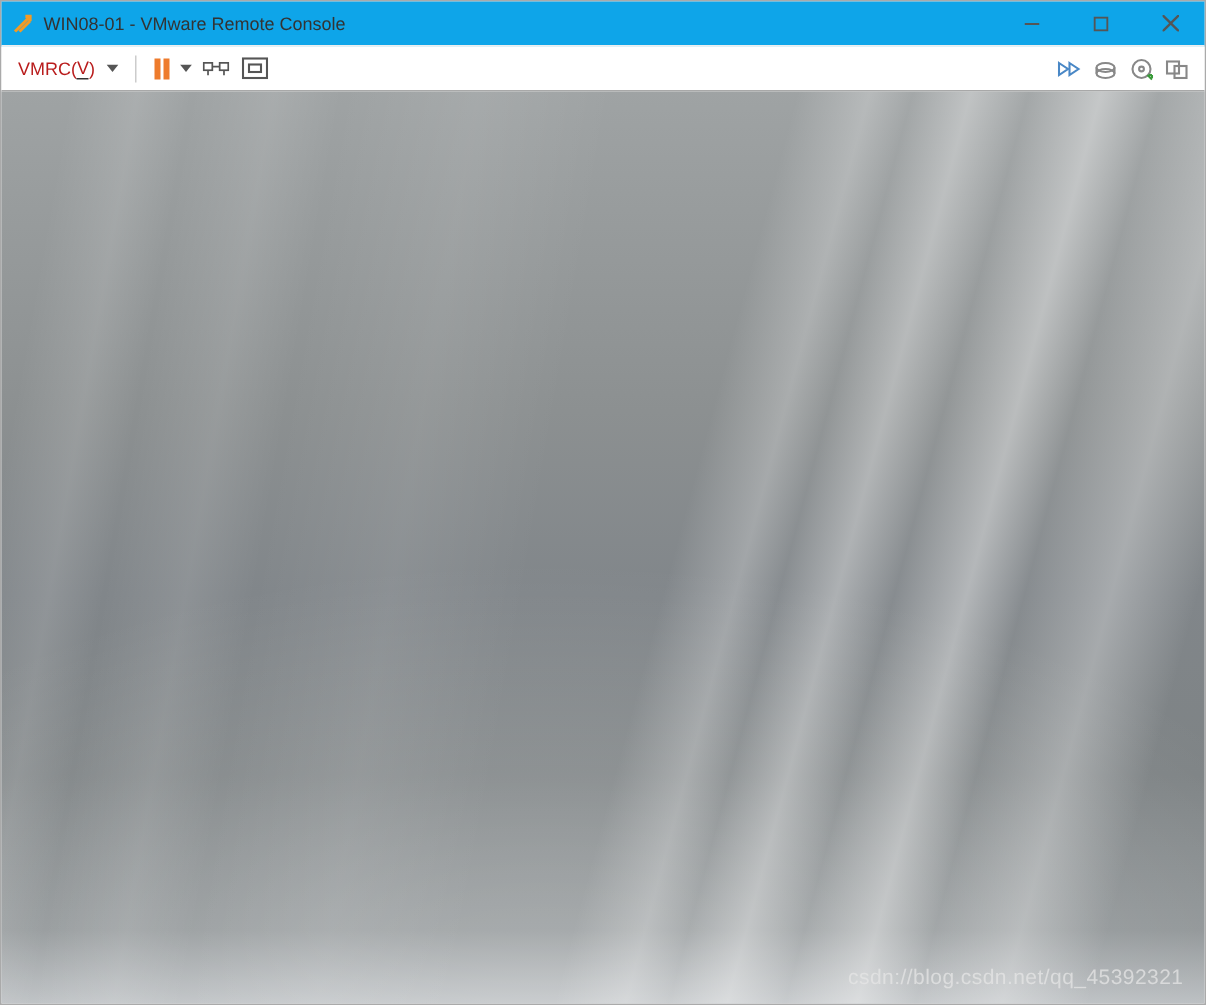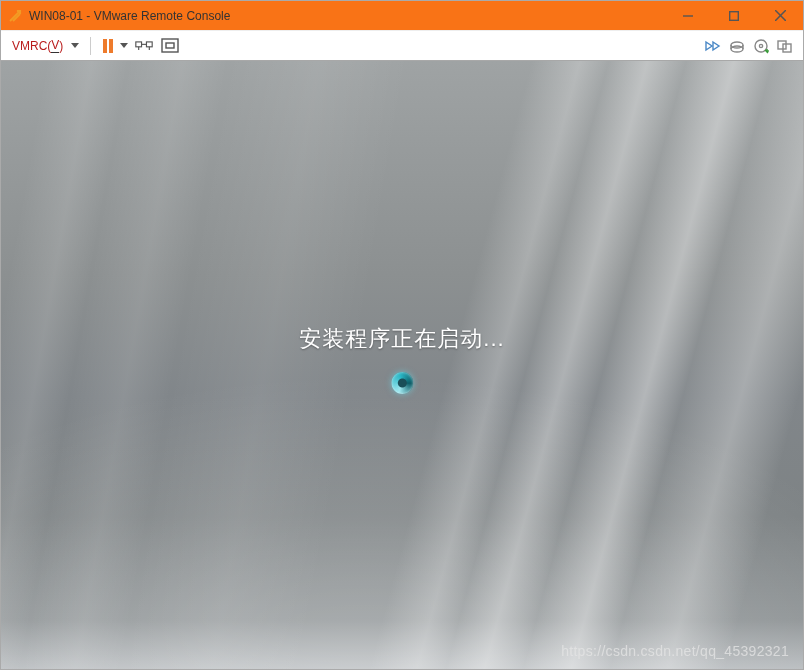--- a/index.html
+++ b/index.html
@@ -1,19 +1,19 @@
 <!DOCTYPE html>
 <html><head>
   <meta charset="utf-8">
   <style>
     * { box-sizing: border-box; margin: 0; padding: 0; }
     html, body { width: 804px; height: 670px; overflow: hidden; font-family: "Segoe UI", "Microsoft YaHei", Arial, sans-serif; background: #fff; }
     .window { width: 804px; height: 670px; border: 1px solid #aaa; display: flex; flex-direction: column; }
     
-    .titlebar { height: 30px; background: #f97316; display: flex; align-items: center; padding: 0 0 0 6px; border-bottom: 1px solid #eee; }
+    .titlebar { height: 30px; background: #0ea5e9; display: flex; align-items: center; padding: 0 0 0 6px; border-bottom: 1px solid #eee; }
     .app-icon svg { display:block; }
     .title-text { font-size: 12px; color: #333; margin-left: 6px; flex: 1; }
     .win-controls { display: flex; height: 100%; }
     .win-btn { width: 46px; display: flex; align-items: center; justify-content: center; cursor: default; }
     .win-btn svg { display:block; }
     
     .toolbar { height: 30px; background: #fff; display: flex; align-items: center; padding: 0 8px; border-bottom: 1px solid #a8a8a8; gap: 4px; }
     .tb-group { display:flex; align-items:center; gap:4px; }
     .menu-label { font-size: 12px; color: #b91c1c; display: flex; align-items: center; padding: 2px 3px; }
     .menu-label u { text-decoration: none; border-bottom: 1px solid #333; }
@@ -165,20 +165,16 @@
     </div>
     <div class="tb-btn">
       <svg width="16" height="14" viewBox="0 0 16 14">
         <rect x="1" y="2" width="8" height="8" class="stroke-lt"></rect>
         <rect x="6" y="5" width="8" height="8" class="stroke-lt"></rect>
       </svg>
     </div>
   </div>
 
   <div class="vm-display">
-    <div class="center-block">
-      <div class="status-text">安装程序正在启动...</div>
-      <div class="spinner"></div>
-    </div>
-    <div class="watermark">https://csdn.csdn.net/qq_45392321</div>
+    <div class="watermark">csdn://blog.csdn.net/qq_45392321</div>
   </div>
 
 </div>
 
 </body></html>

